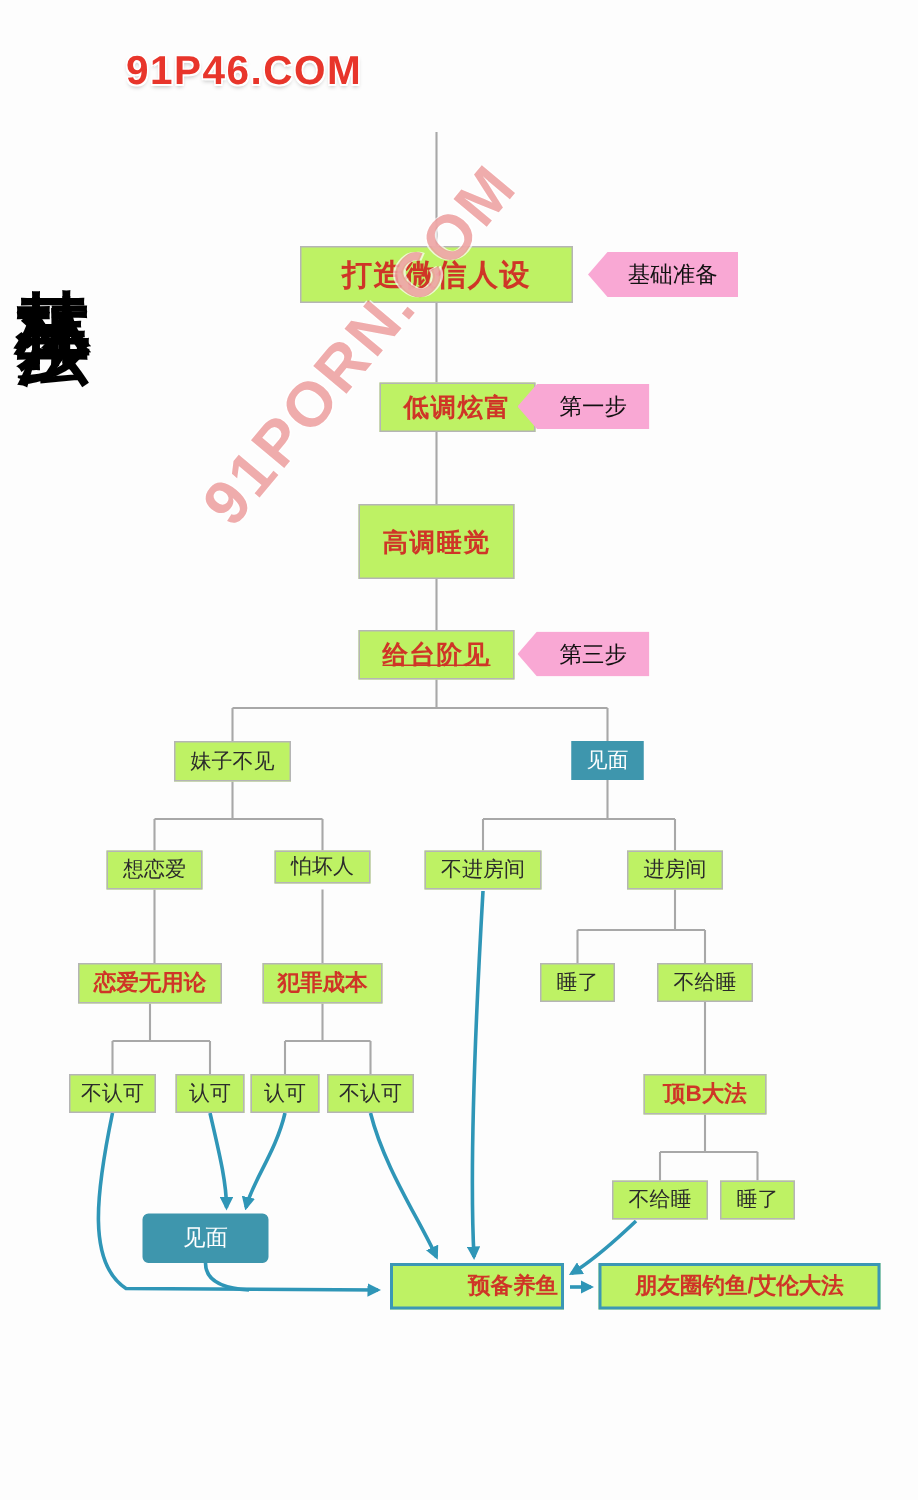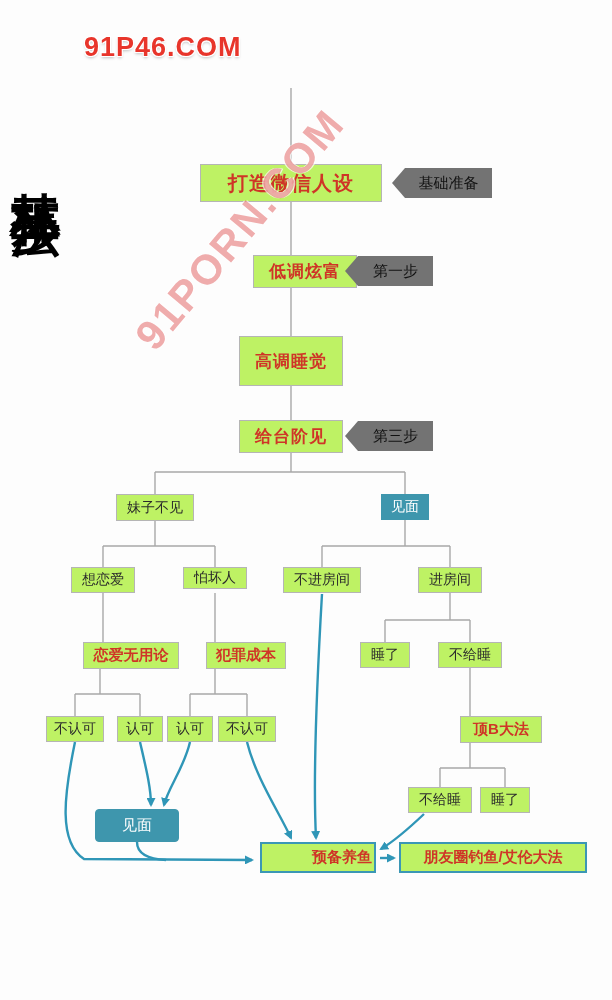--- a/index.html
+++ b/index.html
@@ -9,26 +9,26 @@
     font-family:"Liberation Sans","DejaVu Sans",sans-serif;
   }
   svg.wires{position:absolute;left:0;top:0;z-index:1;}
   .node{
     position:absolute;z-index:2;background:#bef264;border:1px solid #b5b5b5;
     display:flex;align-items:center;justify-content:center;
     font-size:14px;color:#2b2b2b;white-space:nowrap;box-sizing:border-box;
   }
   .node.bigstep{font-size:20px;font-weight:bold;color:#cf3527;letter-spacing:1px;}
   .node.step{font-size:17px;font-weight:bold;color:#cf3527;letter-spacing:1px;}
-  .node.red{color:#cf3527;font-weight:bold;font-size:15px;margin-left:31px;}
+  .node.red{color:#cf3527;font-weight:bold;font-size:15px;}
   .node.teal{background:#3e96ad;border:1px solid #3e96ad;color:#fff;font-size:14px;}
   .node.tealbig{background:#3e96ad;border:1px solid #3e96ad;color:#fff;font-size:15px;border-radius:4px;}
   .node.outline-teal{border:2px solid #3b97b5;color:#cf3527;font-weight:bold;font-size:15px;}
   .tag{
-    position:absolute;z-index:2;background:#737373;
+    position:absolute;z-index:2;background:#f9a8d4;
     clip-path:polygon(0 50%,13px 0,100% 0,100% 100%,13px 100%);
     display:flex;align-items:center;justify-content:center;
     padding-left:13px;box-sizing:border-box;font-size:15px;color:#111;white-space:nowrap;
   }
   .vtitle{
     position:absolute;left:8px;top:152px;z-index:2;
     writing-mode:vertical-rl;text-orientation:upright;
     font-size:50px;font-weight:900;color:#000;line-height:1.1;letter-spacing:4px;
   }
   .wm-top{
@@ -45,21 +45,21 @@
     text-shadow:-1px -1px 0 rgba(255,255,255,.7),1px 1px 0 rgba(255,255,255,.7);
     pointer-events:none;
   }
   
   #b-step0{left:200px;top:164px;width:182px;height:38px;}
   #b-tag0{left:392px;top:168px;width:100px;height:30px;}
   #b-step1{left:253px;top:255px;width:104px;height:33px;}
   #b-tag1{left:345px;top:256px;width:88px;height:30px;}
   #b-step2{left:239px;top:336px;width:104px;height:50px;}
   #b-tag2{left:345px;top:337px;width:88px;height:30px;}
-  #b-step3{left:239px;top:420px;width:104px;height:33px;}
+  #b-step3{left:239px;top:420px;width:104px;height:33px;text-decoration:underline;}
   #b-tag3{left:345px;top:421px;width:88px;height:30px;}
   #b-nomeet{left:116px;top:494px;width:78px;height:27px;}
   #b-meet{left:381px;top:494px;width:48px;height:26px;}
   #b-wantlove{left:71px;top:567px;width:64px;height:26px;}
   #b-fearbad{left:183px;top:567px;width:64px;height:22px;}
   #b-noroom{left:283px;top:567px;width:78px;height:26px;}
   #b-room{left:418px;top:567px;width:64px;height:26px;}
   #b-loveuseless{left:52px;top:642px;width:96px;height:27px;}
   #b-crimecost{left:175px;top:642px;width:80px;height:27px;}
   #b-slept1{left:360px;top:642px;width:50px;height:26px;}

